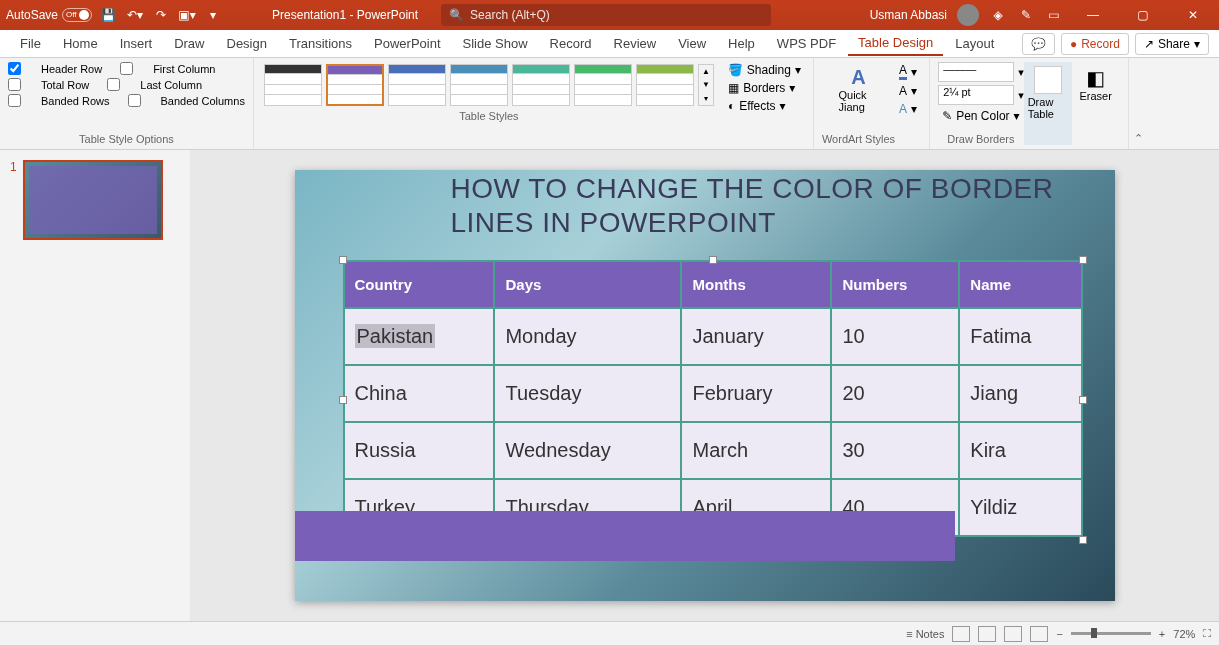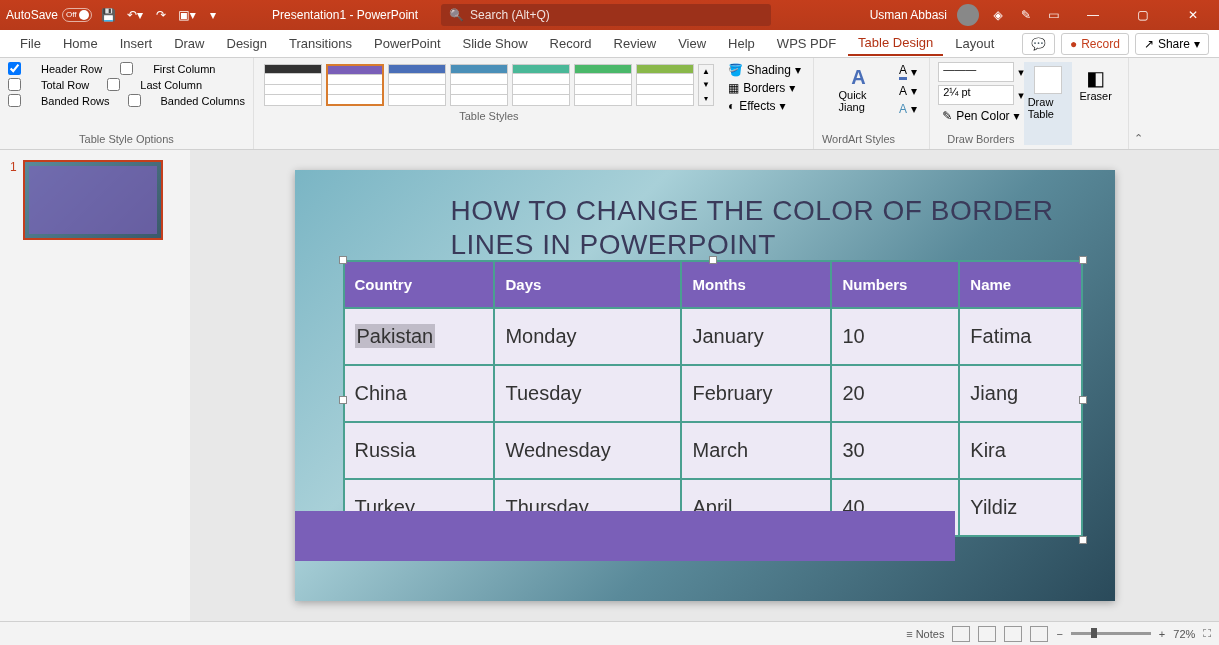--- a/index.html
+++ b/index.html
@@ -51,21 +51,21 @@
 
 .main-area { flex: 1; display: flex; background: #e8e8e8; overflow: hidden; }
 .slide-panel { width: 190px; background: #f3f3f3; padding: 10px; }
 .slide-thumb-wrap { display: flex; gap: 6px; }
 .slide-num { font-size: 12px; color: #c43e1c; }
 .slide-thumb { width: 140px; height: 80px; border: 2px solid #c43e1c; background: linear-gradient(135deg, #5a8a9a, #3a5a6a); padding: 4px; }
 .slide-thumb-inner { background: #7a5fb8; width: 100%; height: 100%; opacity: 0.7; }
 
 .canvas-area { flex: 1; display: flex; flex-direction: column; align-items: center; padding: 20px 30px; position: relative; overflow: hidden; }
 .slide-canvas { width: 820px; height: 460px; background: linear-gradient(135deg, #7ab5c4 0%, #a8d0d8 30%, #5a8a9a 60%, #2a4a5a 100%); position: relative; box-shadow: 0 2px 8px rgba(0,0,0,0.3); }
-.slide-title { position: absolute; top: 24px; left: 156px; right: 30px; font-size: 28px; font-weight: 400; color: #3a3a5a; letter-spacing: 0.5px; line-height: 1.2; }
+.slide-title { position: absolute; top: 2px; left: 156px; right: 30px; font-size: 28px; font-weight: 400; color: #3a3a5a; letter-spacing: 0.5px; line-height: 1.2; }
 .ppt-table { position: absolute; top: 90px; left: 48px; width: 740px; border-collapse: collapse; }
 .ppt-table th { background: #7a5fb8; color: #fff; text-align: left; padding: 14px 10px; font-weight: 600; font-size: 15px; border: 2px solid #4aa090; }
 .ppt-table td { background: #ede9f5; padding: 16px 10px; font-size: 20px; color: #333; border: 2px solid #4aa090; }
 .ppt-table td.selected-cell span { background: #c0bcc8; padding: 1px 2px; }
 .sel-handle { width: 8px; height: 8px; border: 1px solid #888; background: #fff; position: absolute; }
 .bottom-accent { position: absolute; bottom: 40px; left: 0; width: 660px; height: 50px; background: #7a5fb8; }
 .annotation-arrow { position: absolute; right: -110px; top: 30px; }
 
 
 .status-bar { height: 24px; background: #f3f3f3; border-top: 1px solid #d0d0d0; display: flex; align-items: center; padding: 0 8px; font-size: 11px; color: #555; }

